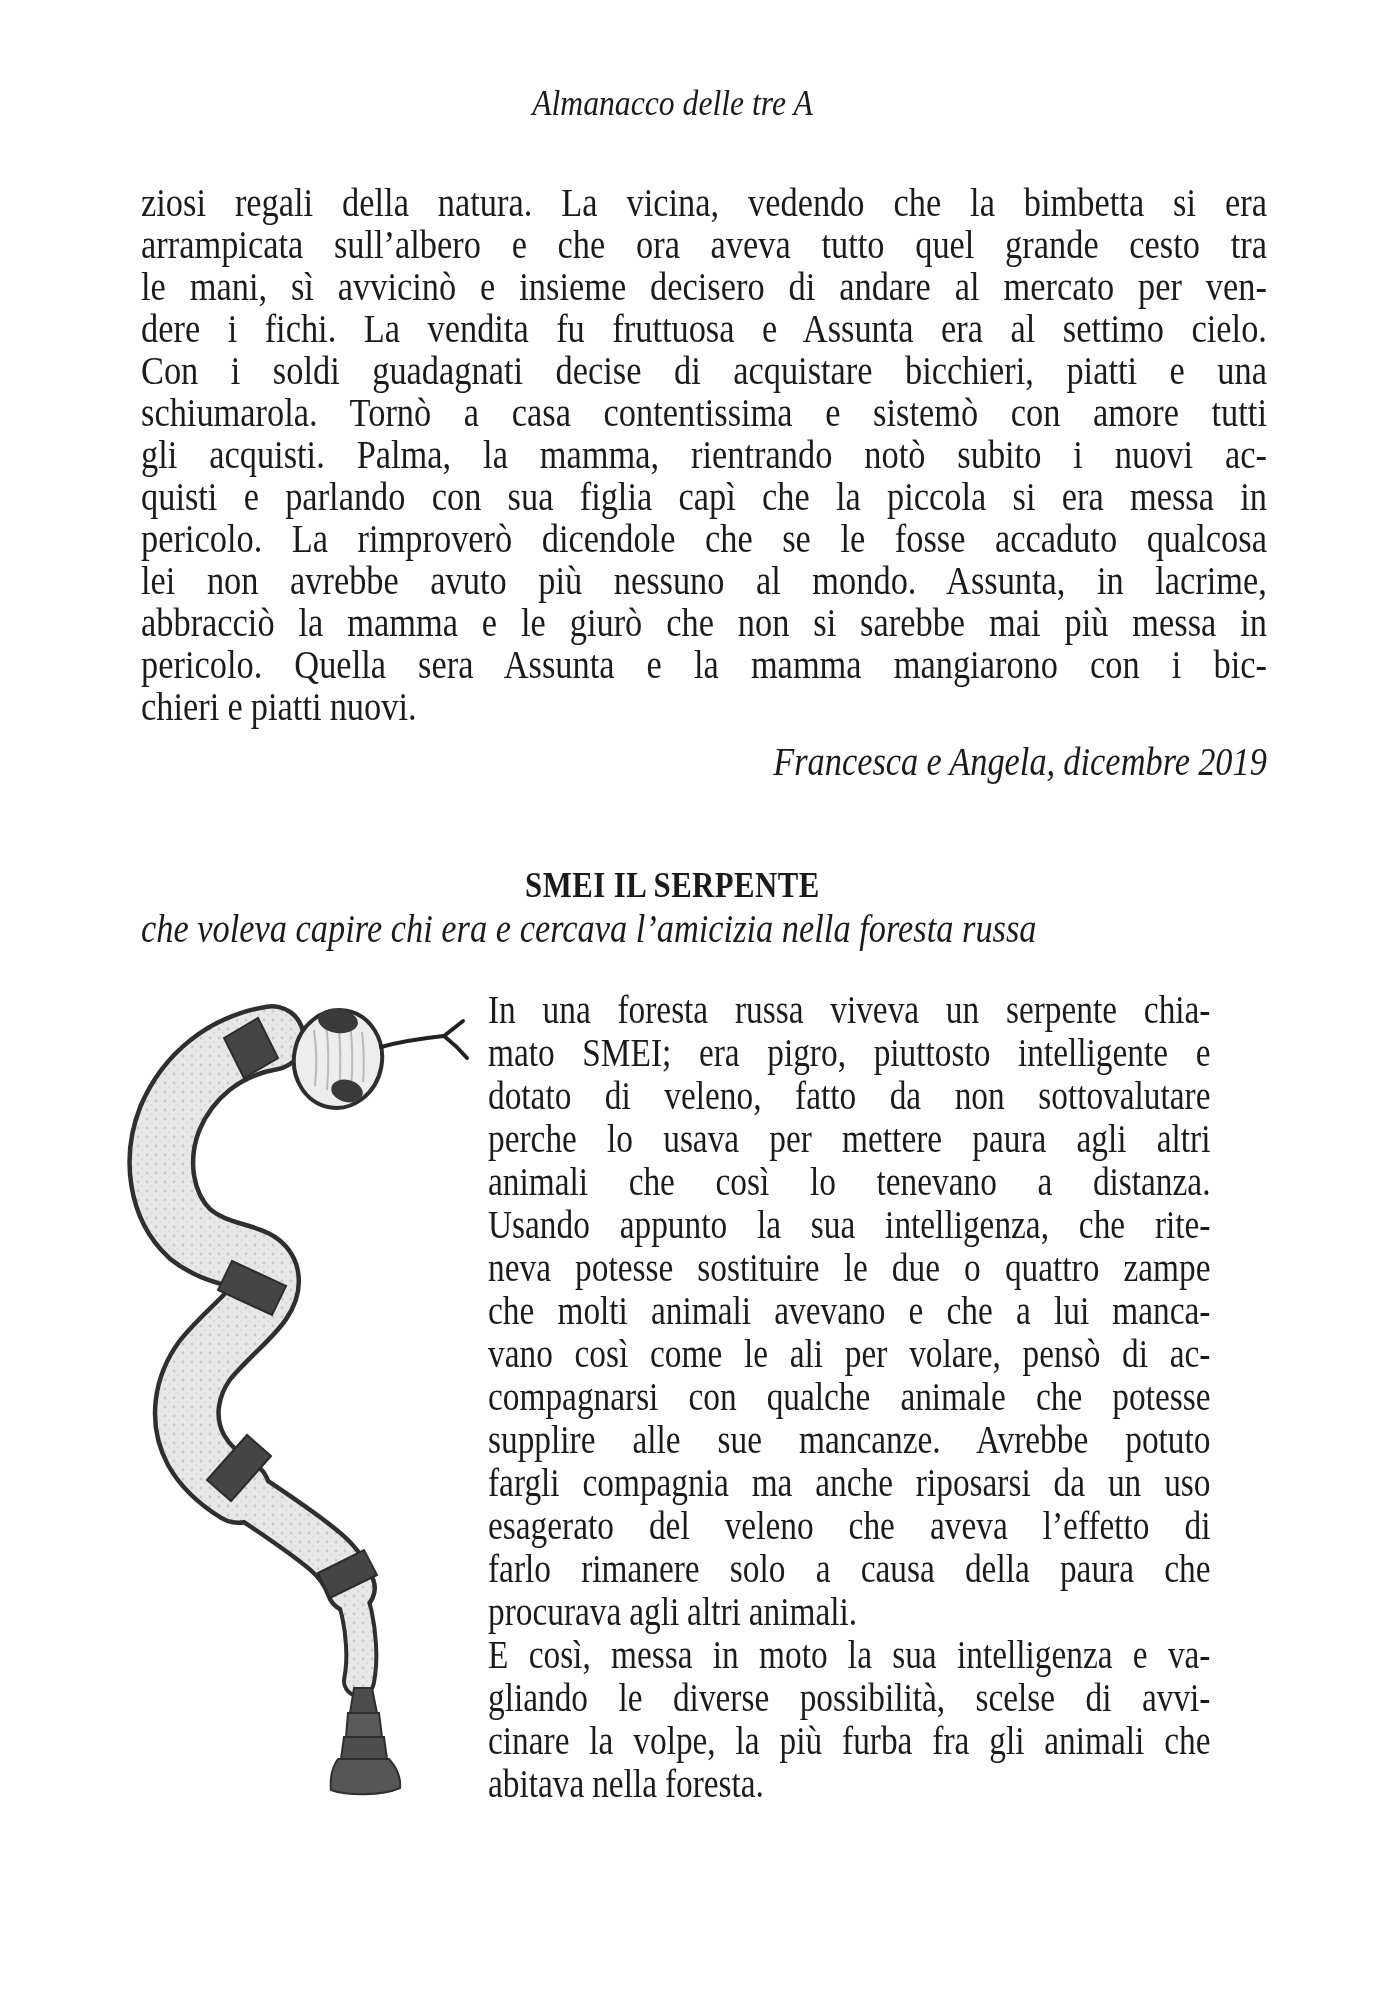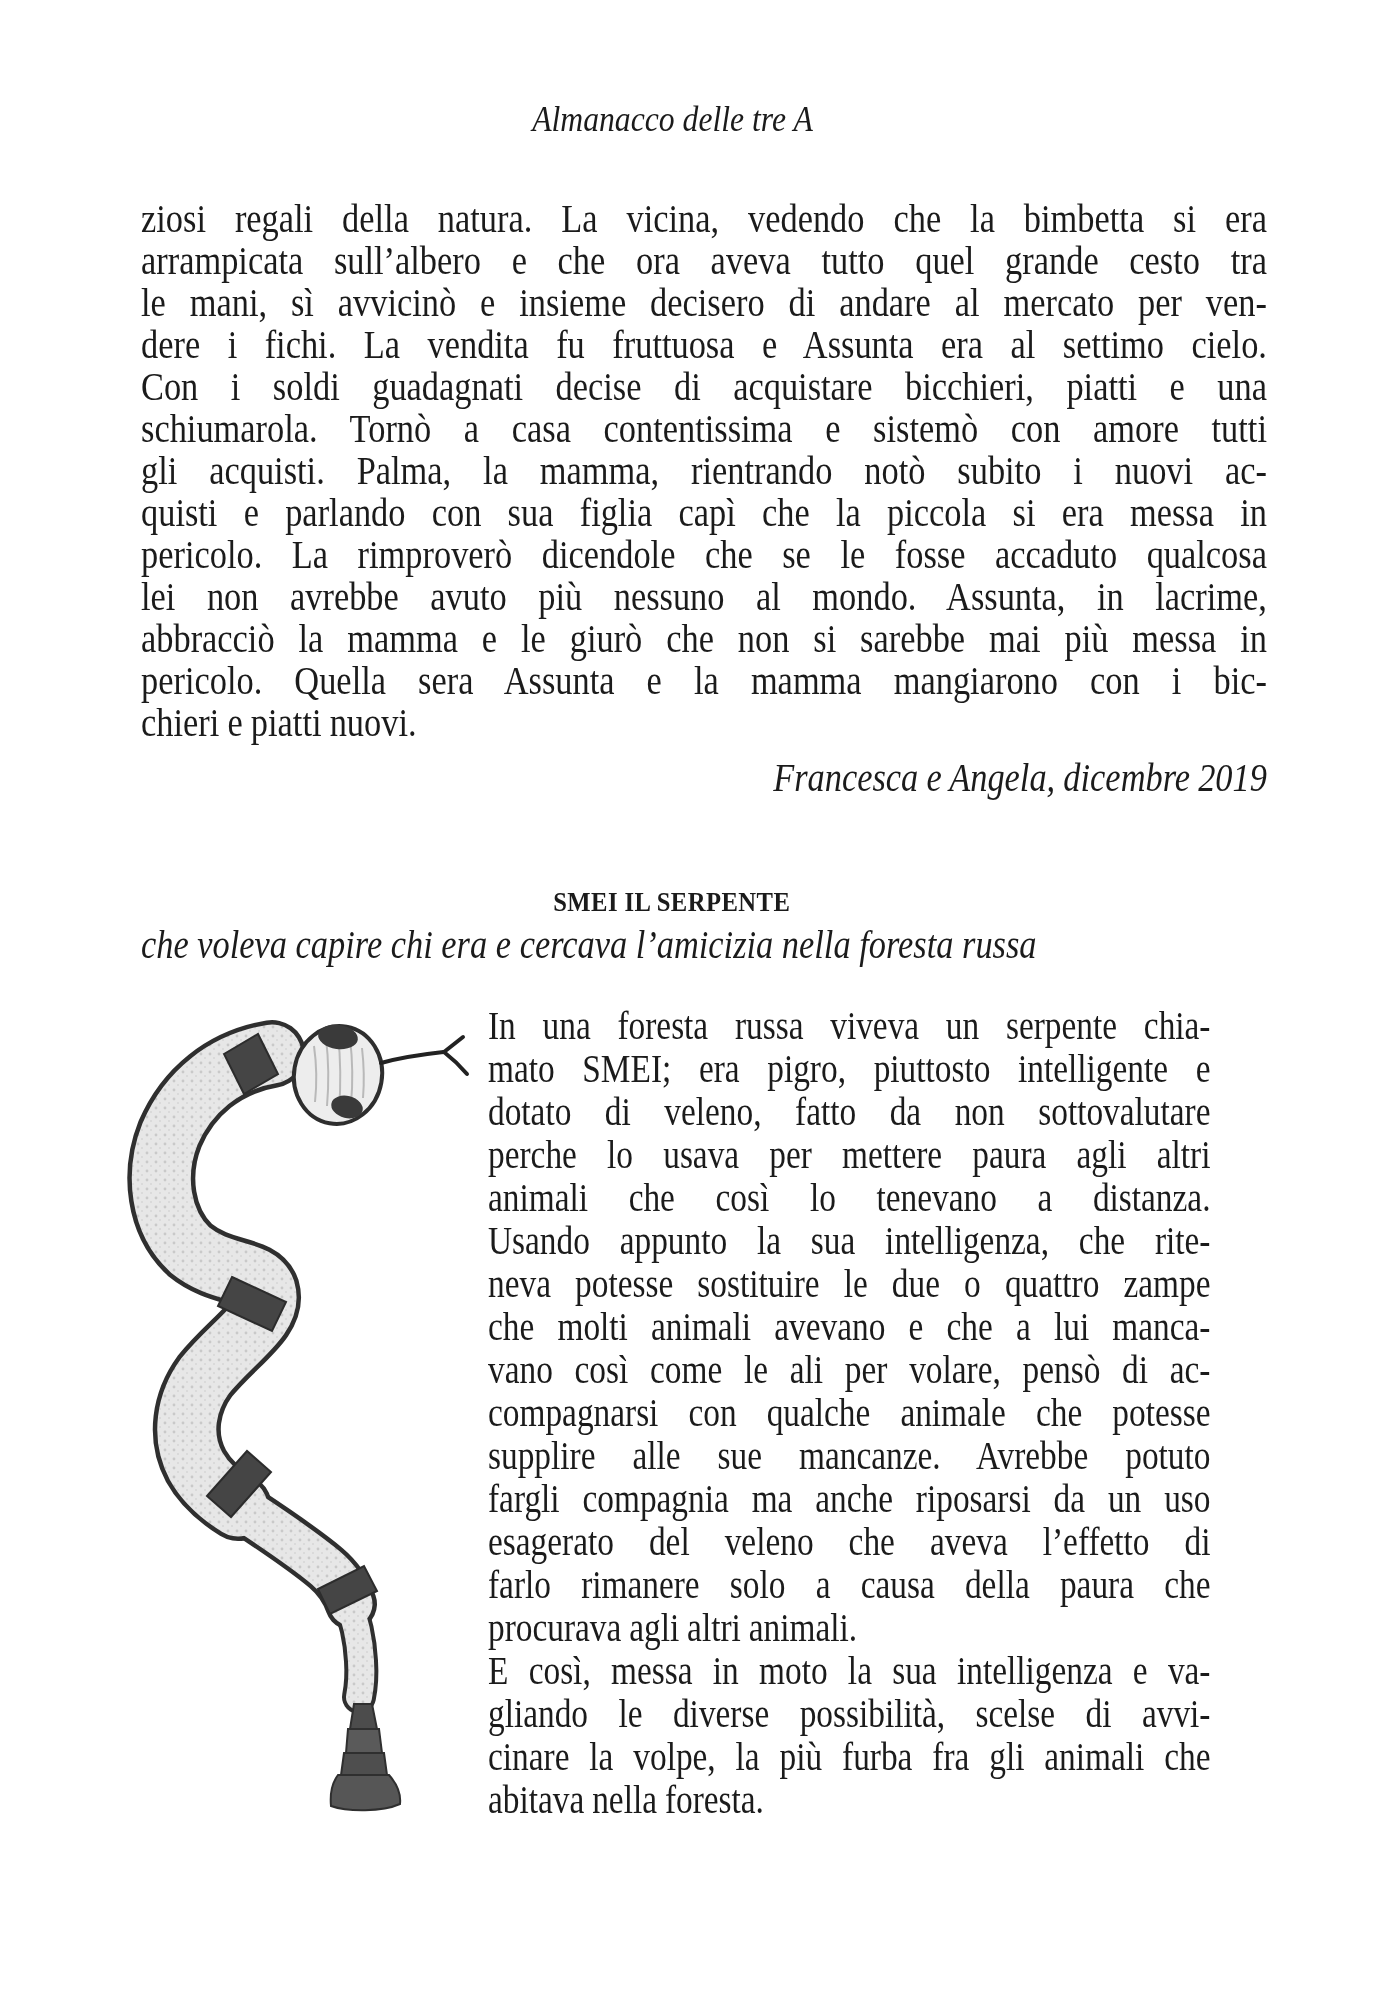--- a/index.html
+++ b/index.html
@@ -1,32 +1,32 @@
 <!DOCTYPE html>
 <html><head>
 <meta charset="utf-8">
 <style>
   html,body{margin:0;padding:0;}
   body{
     width:1381px;height:2000px;position:relative;background:#ffffff;
     font-family:"Liberation Serif", serif;color:#1b1b1b;overflow:hidden;
   }
-  .page{position:absolute;inset:0;margin-top:16px;}
+  .page{position:absolute;inset:0;}
   .center-band{position:absolute;left:77px;width:1190px;text-align:center;}
   .sqc{display:inline-block;transform:scaleX(0.88);}
   .header{top:82px;font-style:italic;font-size:36px;line-height:42px;}
   .para1{
     position:absolute;left:141px;top:182px;width:1310px;
     transform:scaleX(0.8595);transform-origin:0 0;
     font-size:40px;line-height:42px;word-spacing:-0.5px;
   }
   .jl{text-align:justify;text-align-last:justify;white-space:normal;}
   .jl.end{text-align:left;text-align-last:left;}
   .attribution{text-align:right;font-style:italic;margin-top:13px;}
-  .smei-title{top:864px;font-weight:bold;font-size:28px;line-height:44px;letter-spacing:0.5px;}
+  .smei-title{top:864px;font-weight:bold;font-size:35px;line-height:44px;letter-spacing:0.5px;}
   .smei-subtitle{
     position:absolute;left:141px;top:906px;width:1310px;
     transform:scaleX(0.8595);transform-origin:0 0;
     font-style:italic;font-size:40px;line-height:46px;
   }
   .para2{
     position:absolute;left:488px;top:988px;width:845px;
     transform:scaleX(0.855);transform-origin:0 0;
     font-size:39px;line-height:43px;word-spacing:-0.5px;
   }

